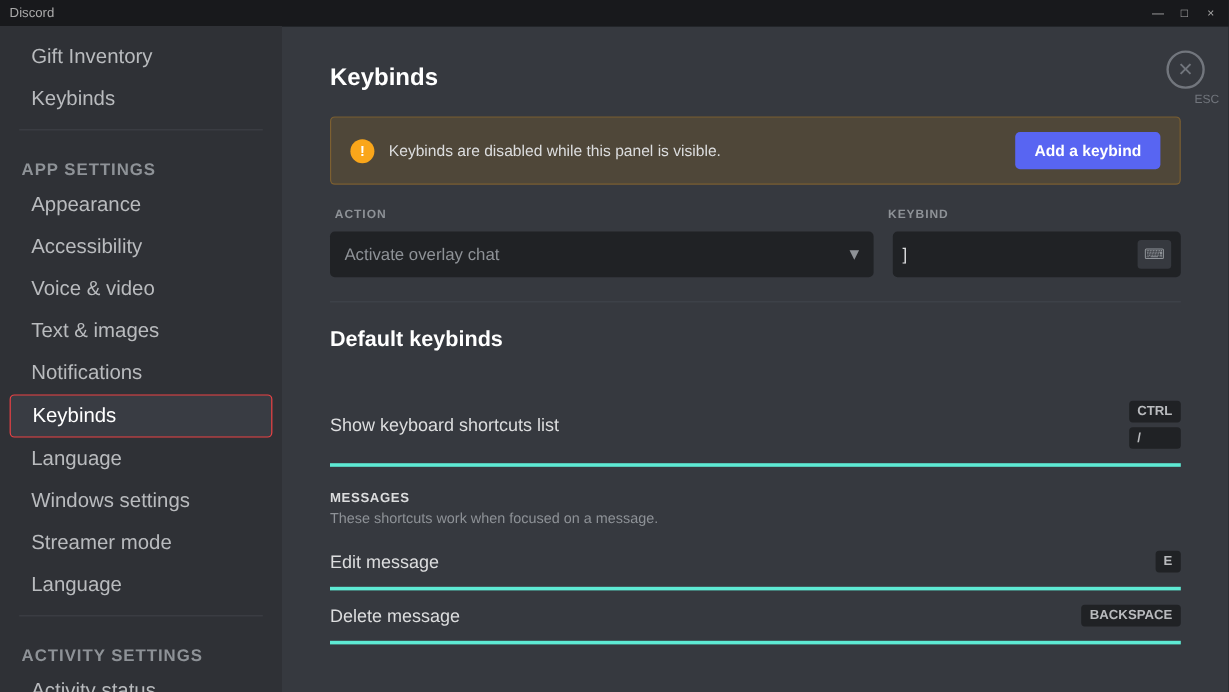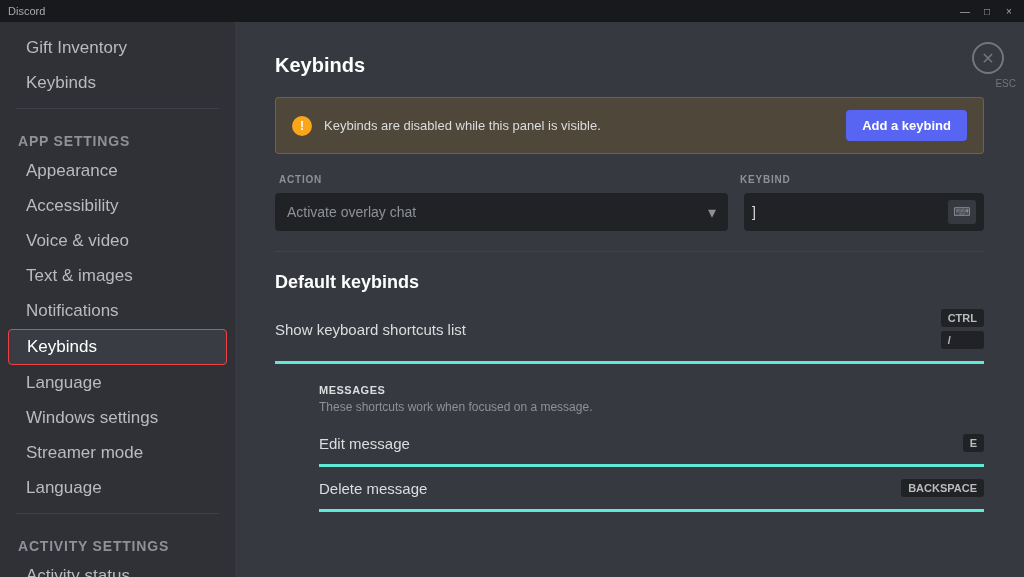--- a/index.html
+++ b/index.html
@@ -241,21 +241,21 @@
     .section-divider {
       height: 1px;
       background: #40444b;
       margin: 20px 0;
     }
     
     .section-title {
       font-size: 18px;
       font-weight: 700;
       color: #fff;
-      margin-bottom: 4px;
+      margin-bottom: 29px;
     }
     .keybind-list-item {
       display: flex;
       align-items: center;
       justify-content: space-between;
       padding: 12px 0;
       border-bottom: 3px solid #5eead4;
     }
     .keybind-list-label {
       font-size: 15px;
@@ -270,21 +270,20 @@
       color: #b9bbbe;
       display: inline-block;
     }
     .keybind-tags {
       display: flex;
       gap: 4px;
       flex-direction: column;
     }
     .messages-section {
       margin-top: 20px;
-      margin-left: 44px;
     }
     .messages-section-label {
       font-size: 11px;
       font-weight: 700;
       color: #dcddde;
       letter-spacing: 0.5px;
       text-transform: uppercase;
       margin-bottom: 4px;
     }
     .messages-section-desc {

